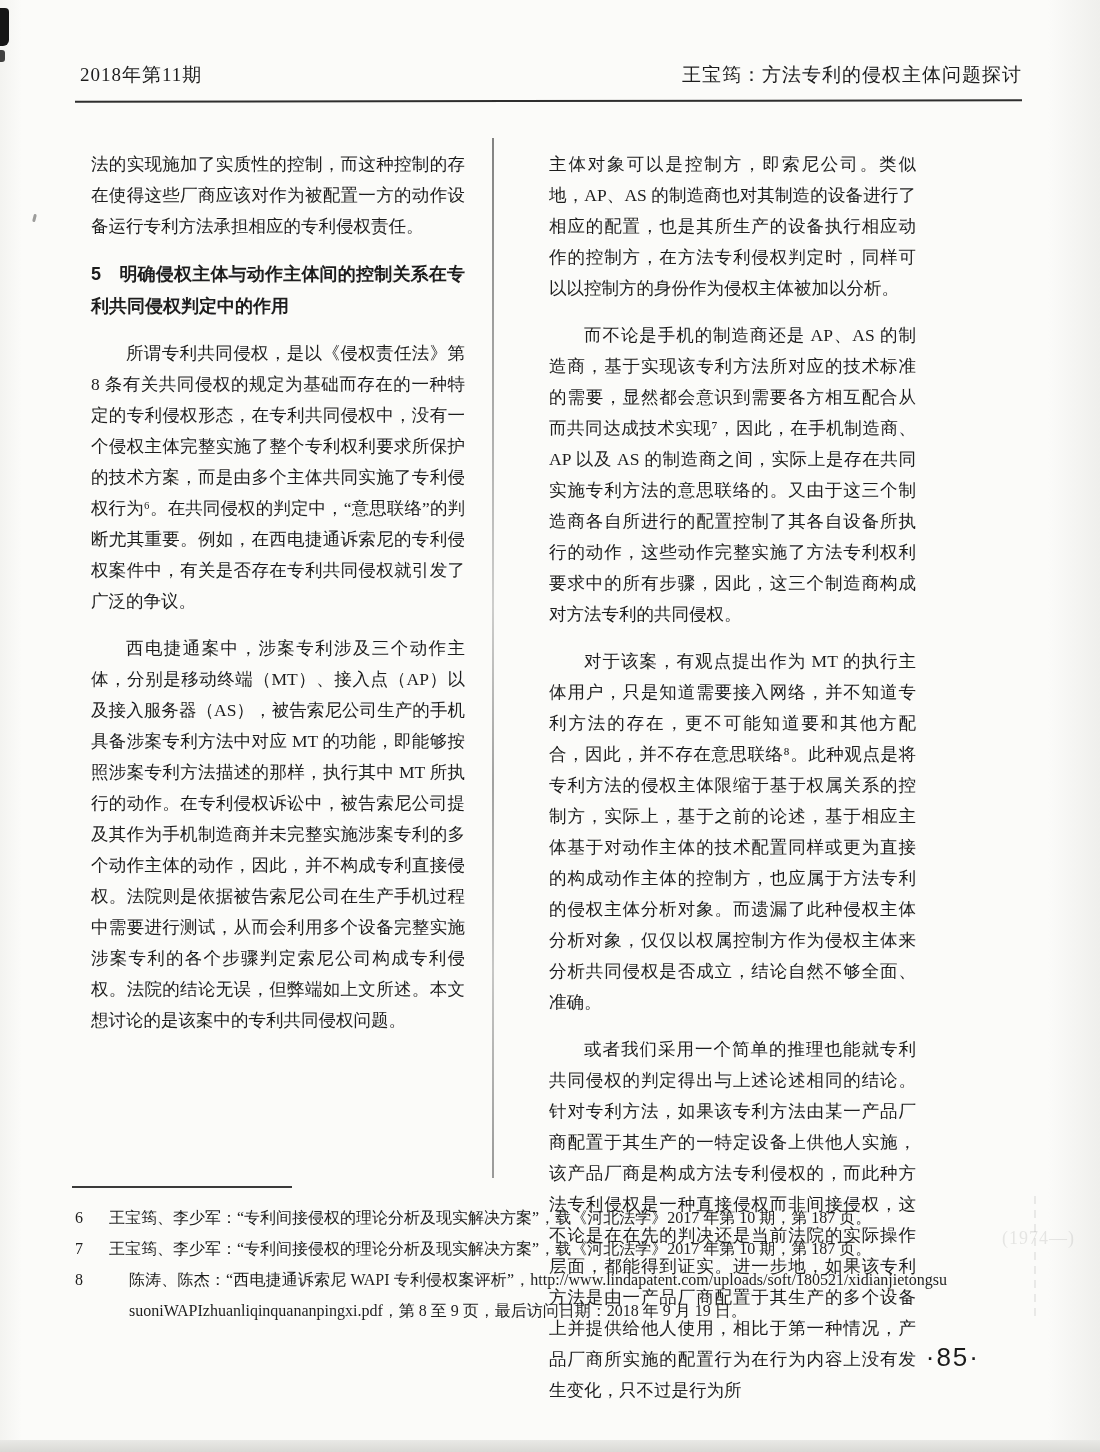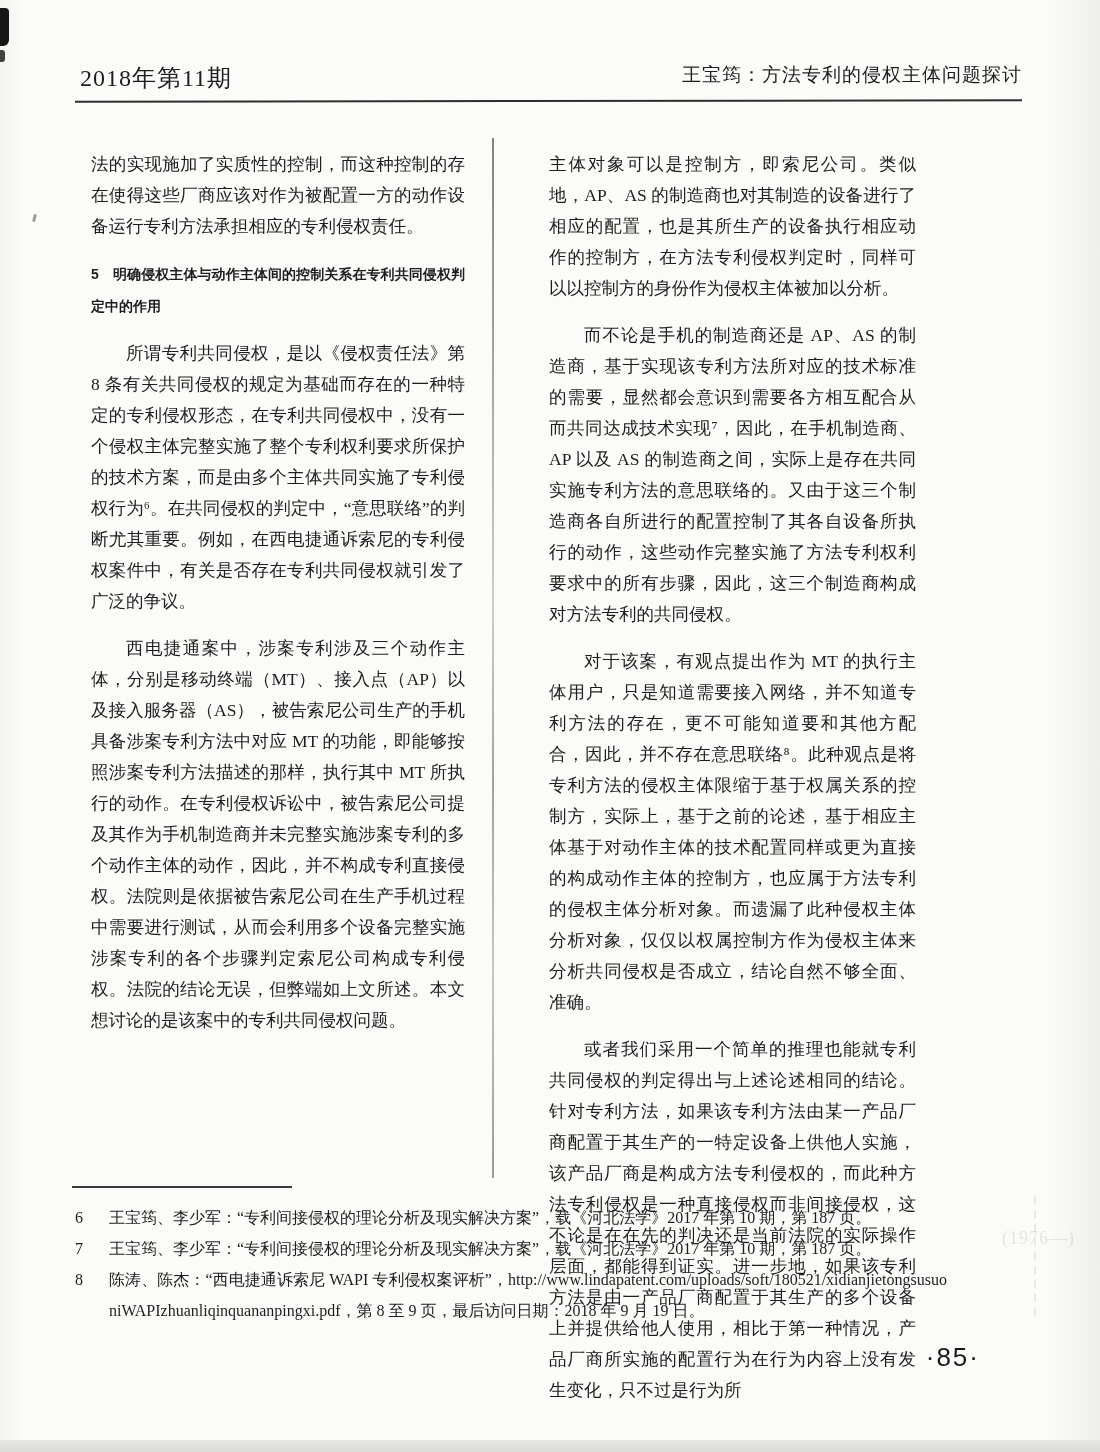--- a/index.html
+++ b/index.html
@@ -10,21 +10,21 @@
     background:
       linear-gradient(90deg,#f3f3f0 0px,#fbfbf9 22px,#fbfbf9 1048px,#efefec 1100px),
       #fbfbf9;
     overflow:hidden;
     font-family:"Liberation Serif","DejaVu Serif",serif;
     color:#1d1d1d;
   }
   
   .header-issue{
     position:absolute;left:80px;top:62px;
-    font-size:24px;letter-spacing:1px;
+    font-size:19px;letter-spacing:1px;
   }
   .header-title{
     position:absolute;left:75px;top:62px;width:947px;
     text-align:right;font-size:19px;letter-spacing:1px;
   }
   .header-rule{
     position:absolute;left:75px;top:100px;width:947px;height:2px;
     background:#2e2e2e;
     transform:rotate(-0.08deg);
   }
@@ -35,21 +35,21 @@
     text-align:justify;
   }
   .col-left{left:75px;width:406px;}
   .col-right{left:533px;width:399px;}
   .col p{margin:16px;text-indent:2em;}
   .col p.no-indent{text-indent:0;}
   .section-heading{
     margin:10px 0 5px 0;
     font-family:"Liberation Sans","DejaVu Sans",sans-serif;
     font-weight:700;
-    font-size:14px;line-height:32px;
+    font-size:18px;line-height:32px;
     text-align:justify;
   }
   .column-divider{
     position:absolute;left:492px;top:138px;width:2px;height:1040px;
     background:linear-gradient(180deg,
       rgba(90,90,90,.75) 0%,rgba(110,110,110,.55) 28%,
       rgba(120,120,120,.35) 45%,rgba(100,100,100,.6) 62%,
       rgba(120,120,120,.4) 80%,rgba(100,100,100,.65) 100%);
   }
   
@@ -57,21 +57,21 @@
     position:absolute;left:72px;top:1186px;width:220px;height:2px;
     background:#3a3a3a;
   }
   .footnotes{
     position:absolute;left:75px;top:1202px;width:872px;
     font-size:16px;line-height:31px;text-align:justify;
   }
   .footnote{display:flex;}
   .fn-num{flex:none;width:34px;}
   .fn-text{flex:1;}
-  .fn-text.url-break{word-break:break-all;overflow-wrap:anywhere;}
+  .fn-text.url-break{word-break:break-all;overflow-wrap:anywhere;margin-left:20px;}
   
   .page-number{
     position:absolute;left:860px;top:1342px;width:120px;
     text-align:right;
     font-family:"Liberation Sans","DejaVu Sans",sans-serif;
     font-size:26px;letter-spacing:2px;color:#1a1a1a;
   }
   
   .artifact-corner{
     position:absolute;left:0;top:8px;width:9px;height:38px;
@@ -101,21 +101,21 @@
 </style>
 </head>
 <body>
 
 <div class="page">
 
   <div class="artifact-corner"></div>
   <div class="artifact-corner2"></div>
   <div class="artifact-tick"></div>
   <div class="artifact-dash-line"></div>
-  <div class="artifact-ghost">(1976—)</div>
+  <div class="artifact-ghost">(1974—)</div>
   <div class="scanner-band"></div>
 
   <div class="header-issue">2018年第11期</div>
   <div class="header-title">王宝筠：方法专利的侵权主体问题探讨</div>
   <div class="header-rule"></div>
 
   <div class="column-divider"></div>
 
   <div class="col col-left">
     <p class="no-indent">法的实现施加了实质性的控制，而这种控制的存在使得这些厂商应该对作为被配置一方的动作设备运行专利方法承担相应的专利侵权责任。</p>

